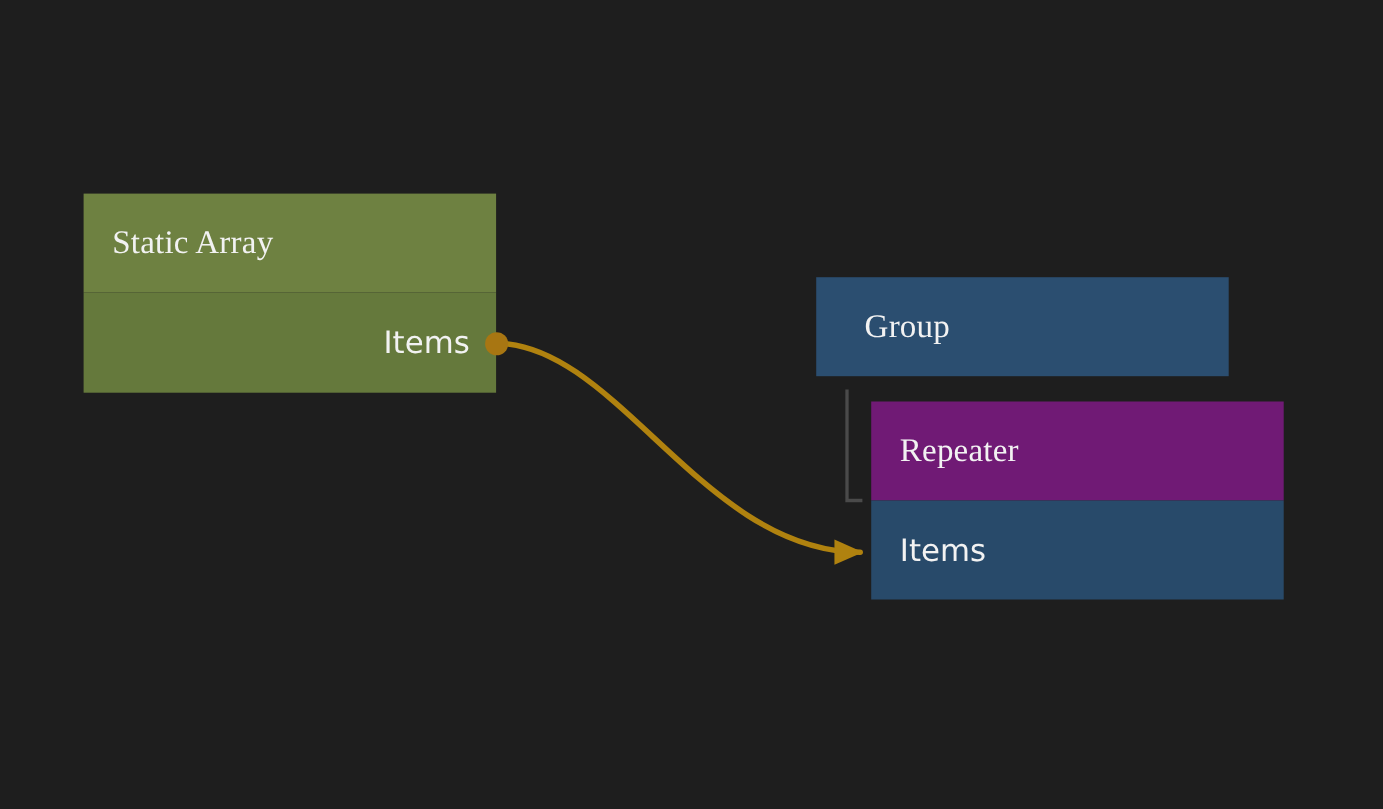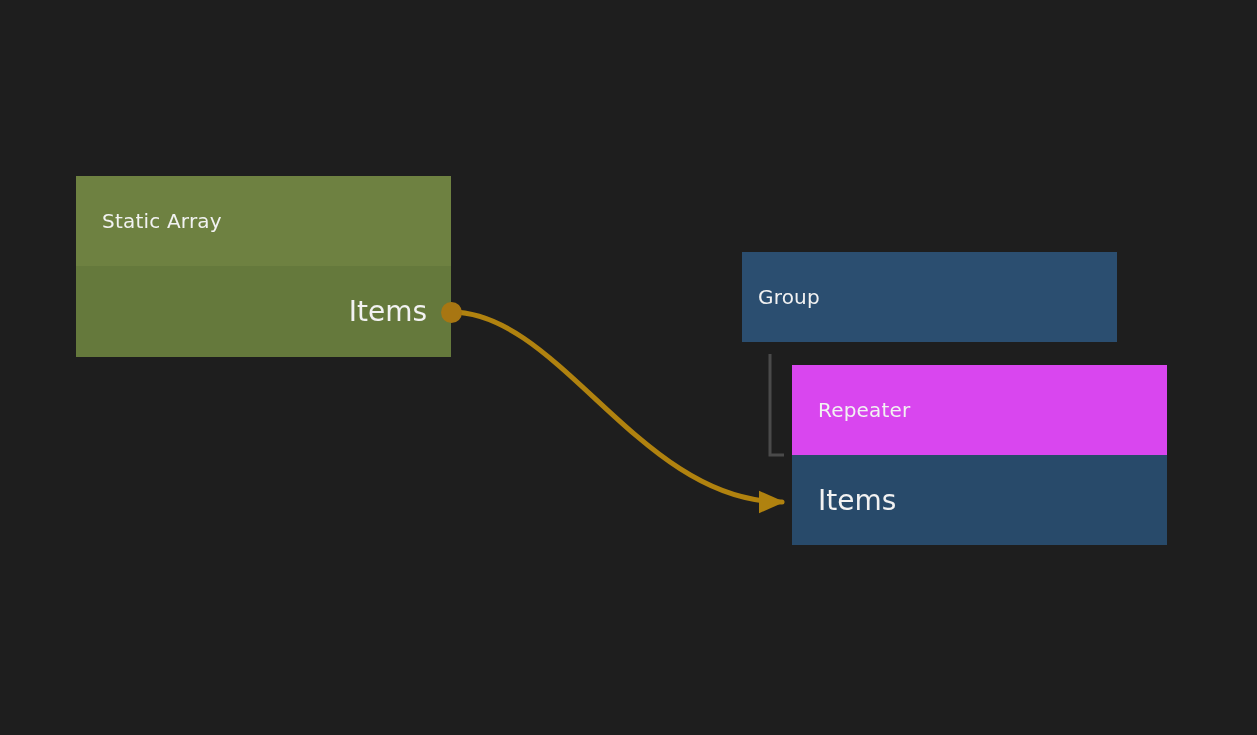--- a/index.html
+++ b/index.html
@@ -37,24 +37,25 @@
     flex: 1 1 auto;
   }
   .port-row {
     display: flex;
     align-items: center;
     box-sizing: border-box;
   }
 
   .title-text {
     color: #f2f2f2;
-    font-size: 20px;
+    font-size: 30px;
     font-weight: 400;
     letter-spacing: 0.2px;
     white-space: nowrap;
+    font-family: Liberation Serif, serif;
   }
   .port-text {
     color: #f2f2f2;
     font-size: 28px;
     font-weight: 400;
     white-space: nowrap;
   }
 
   
   #node-static-array {
@@ -81,33 +82,33 @@
   
   #node-group {
     left: 742px;
     top: 252px;
     width: 375px;
     height: 90px;
   }
   #node-group .node-header {
     height: 90px;
     background: #2b4e70;
-    padding-left: 16px;
+    padding-left: 44px;
   }
 
   
   #node-repeater {
     left: 792px;
     top: 365px;
     width: 375px;
     height: 180px;
   }
   #node-repeater .node-header {
     height: 90px;
-    background: #d946ef;
+    background: #701a75;
     padding-left: 26px;
   }
   #node-repeater .node-body {
     background: #284a6a;
   }
   #node-repeater .port-row {
     height: 90px;
     justify-content: flex-start;
     padding-left: 26px;
   }

